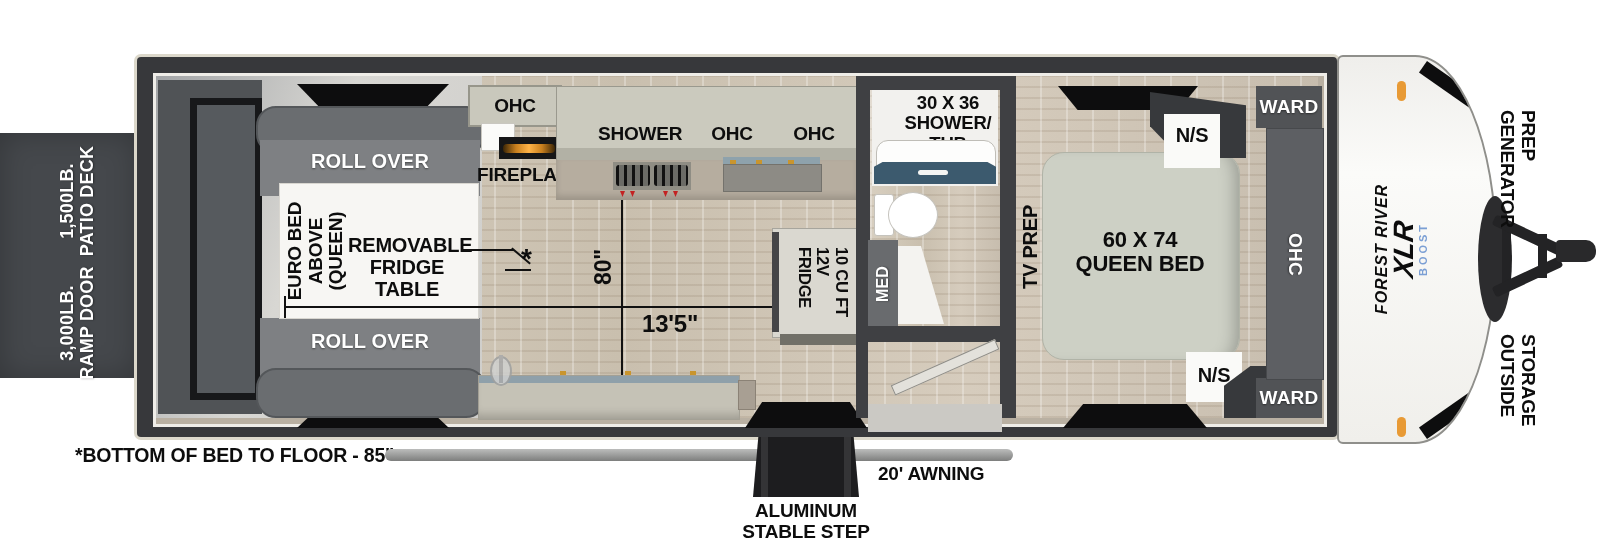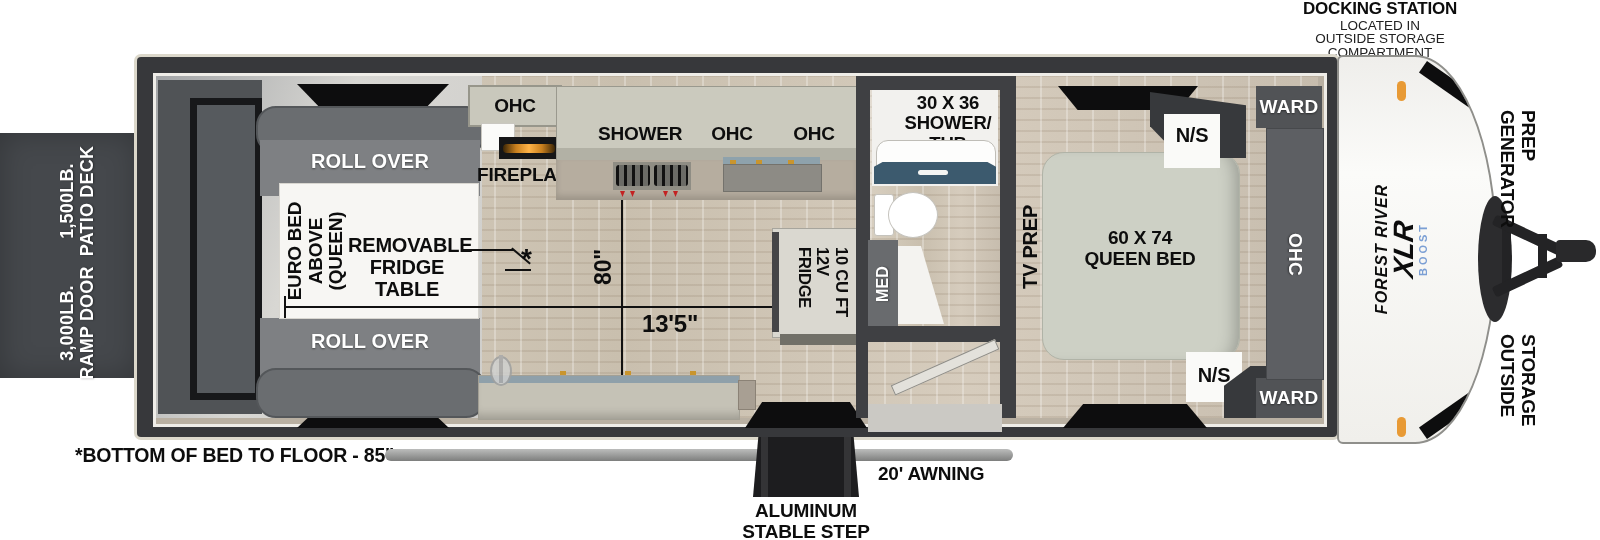--- a/index.html
+++ b/index.html
@@ -20,26 +20,20 @@
   .win{position:absolute;background:#0d0d0e;}
   .dline{position:absolute;background:#111;}
   .goldtick{position:absolute;width:6px;height:4px;background:#c9952e;}
   .redtick{position:absolute;width:5px;height:6px;background:#c32222;clip-path:polygon(50% 100%,0 0,100% 0);}
 </style>
 </head>
 <body>
 
 <div class="stage">
 
-  <div class="abs center" style="left:1255px;top:0;width:250px;">
-    <div class="lbl center" style="position:static;font-size:17px;">DOCKING STATION</div>
-    <div style="font-size:13.5px;font-weight:500;color:#222;line-height:1.0;">LOCATED IN</div>
-    <div style="font-size:13.5px;font-weight:500;color:#222;line-height:1.0;">OUTSIDE STORAGE</div>
-    <div style="font-size:13.5px;font-weight:500;color:#222;line-height:1.0;">COMPARTMENT</div>
-  </div>
 
   <div class="abs" style="left:0;top:133px;width:137px;height:245px;background:#45484c;box-shadow:inset 0 0 30px rgba(0,0,0,.25);"></div>
   <div class="lblw vflex" style="left:-22px;top:179px;width:200px;height:44px;font-size:18px;transform:rotate(-90deg);">1,500LB.
 PATIO DECK</div>
   <div class="lblw vflex" style="left:-22px;top:301px;width:200px;height:44px;font-size:18px;transform:rotate(-90deg);">3,000LB.
 RAMP DOOR</div>
 
   <div class="abs" style="left:137px;top:57px;width:1200px;height:380px;background:#37383b;border-radius:4px;box-shadow:0 0 0 3px #dcd8cb;"></div>
   <div class="abs" style="left:153px;top:73px;width:1168px;height:348px;border:3px solid #efede8;background:#b9b0a2;"></div>
 
@@ -145,21 +139,21 @@
   <div class="lblw vflex" style="left:853px;top:274px;width:60px;height:20px;font-size:16px;transform:rotate(-90deg);">MED</div>
   <div class="abs" style="left:898px;top:246px;width:46px;height:78px;background:#f4f3f0;clip-path:polygon(0 0,50% 0,100% 100%,0 100%);"></div>
   <div class="abs wall" style="left:856px;top:326px;width:158px;height:16px;"></div>
 
   <div class="abs" style="left:868px;top:404px;width:134px;height:28px;background:#cbc9c4;"></div>
   <div class="abs" style="left:893px;top:385px;width:112px;height:9px;background:#e3e1db;border:1px solid #8f8d87;transform:rotate(-24deg);transform-origin:left center;"></div>
 
   <div class="lbl vflex" style="left:975px;top:235px;width:110px;height:24px;font-size:20px;transform:rotate(-90deg);">TV PREP</div>
 
   <div class="abs" style="left:1042px;top:152px;width:196px;height:206px;background:#cdd0c5;border:1px solid #b0b3a7;border-radius:22px;box-shadow:inset -14px 0 16px -10px rgba(0,0,0,.25);"></div>
-  <div class="lbl center" style="left:1052px;top:228px;width:176px;font-size:19px;">60 X 74
+  <div class="lbl center" style="left:1052px;top:228px;width:176px;font-size:22px;">60 X 74
 QUEEN BED</div>
 
   <div class="abs" style="left:1150px;top:92px;width:96px;height:66px;background:#37393c;clip-path:polygon(0 0,100% 20%,100% 100%,32% 100%,0 52%);"></div>
   <div class="abs" style="left:1164px;top:114px;width:56px;height:54px;background:#fafaf8;"></div>
   <div class="lbl center" style="left:1164px;top:124px;width:56px;font-size:20px;">N/S</div>
 
   <div class="abs" style="left:1186px;top:352px;width:56px;height:50px;background:#fafaf8;"></div>
   <div class="abs" style="left:1224px;top:366px;width:48px;height:52px;background:#37393c;clip-path:polygon(0 38%,55% 0,100% 0,100% 100%,0 100%);"></div>
   <div class="lbl center" style="left:1186px;top:364px;width:56px;font-size:20px;">N/S</div>
 

